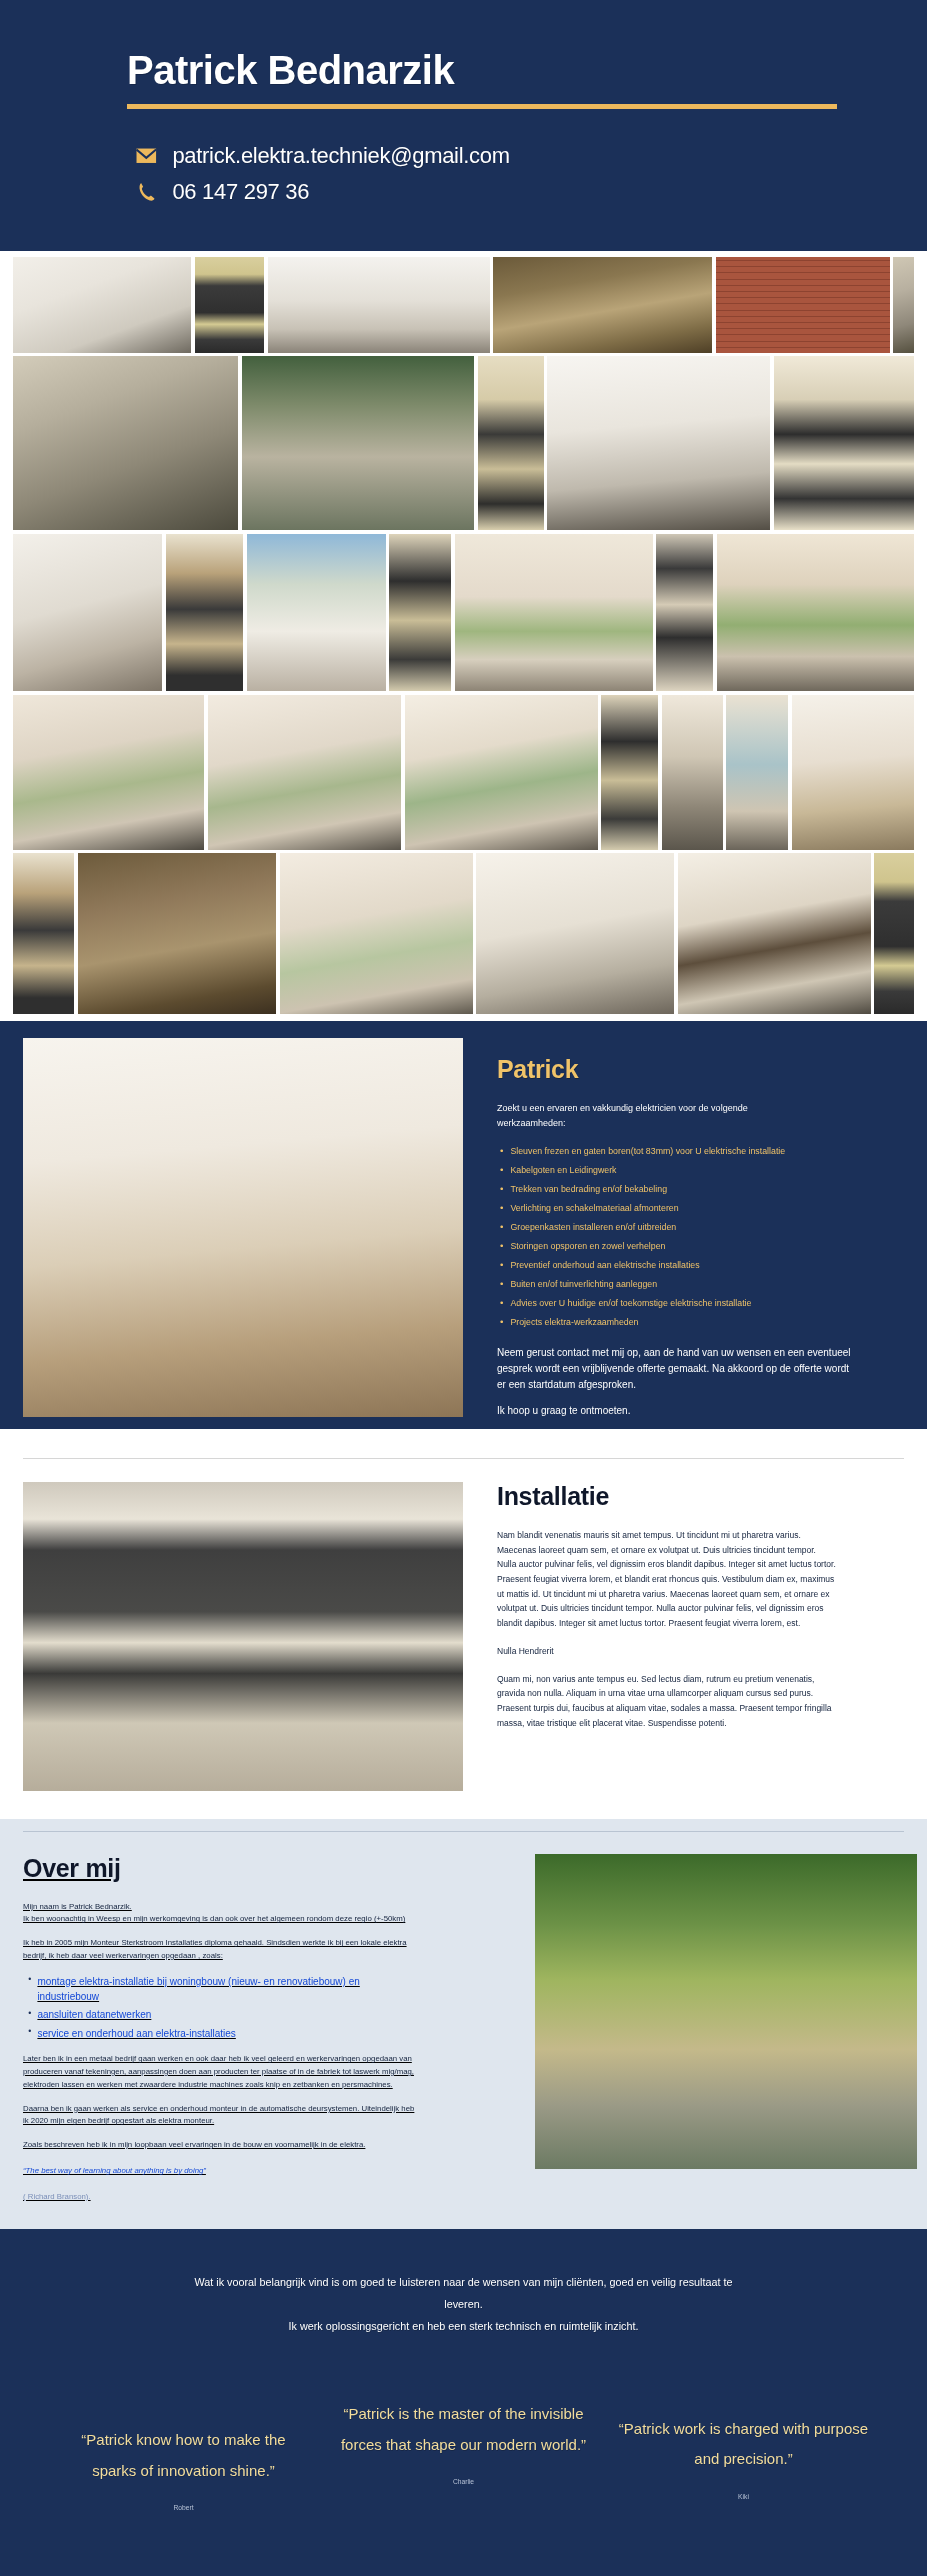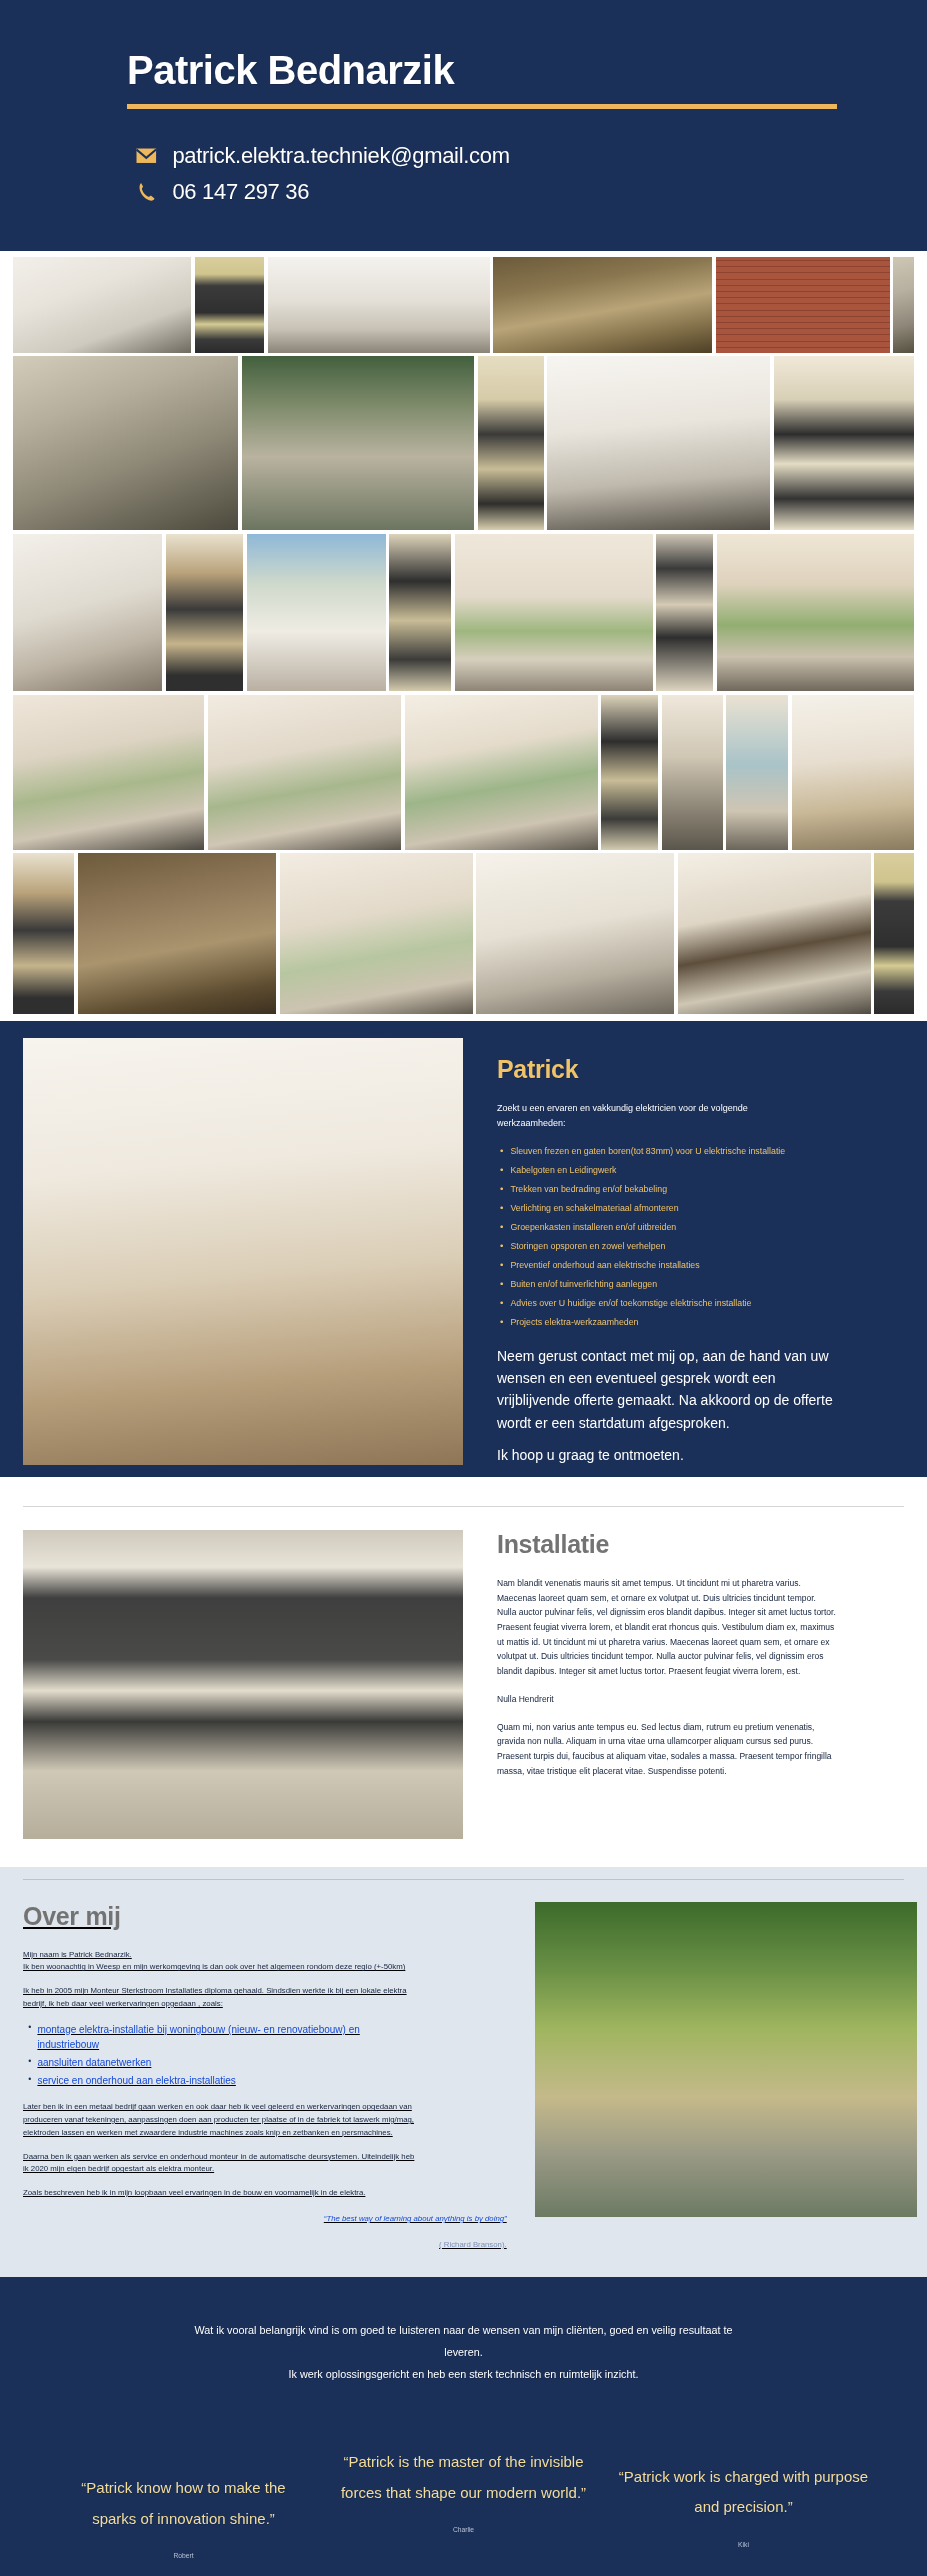--- a/index.html
+++ b/index.html
@@ -169,21 +169,21 @@
   }
   .proj-list li::before {
     content: "•";
     position: absolute;
     left: 3.1px;
     top: -0.5px;
     color: #f0c369;
     font-size: 9.8px;
   }
   .proj-para {
-    font-size: 14px;
+    font-size: 10px;
     line-height: 1.6;
     color: #ffffff;
     margin-bottom: 10.3px;
     max-width: 355px;
   }
 
   
   .installatie-wrap { background: #ffffff; padding-top: 29px; }
   .inst-rule { height: 0.5px; background: #d6d6d6; margin: 0 23px 23px 23px; }
   .installatie {
@@ -198,21 +198,21 @@
     margin-left: 23px;
     background:
       linear-gradient(180deg,#cfc9bd 0%,#e9e4d8 12%,#3f3f3f 22%,#4a4a48 42%,#e3ddcd 52%,#3a3a38 62%,#cfc8b6 78%,#b6ad9b 100%);
   }
   .inst-body {
     flex: 1;
     padding: 0 43px 0 34px;
     color: #10203d;
   }
   .sec-title-blue {
-    color: #737373;
+    color: #0f172a;
     font-size: 25px;
     font-weight: 700;
     letter-spacing: -0.3px;
     margin-bottom: 17.5px;
   }
   .inst-p {
     font-size: 8.5px;
     line-height: 1.72;
     color: #13223d;
     margin-bottom: 13.4px;
@@ -257,21 +257,20 @@
     top: -0.5px;
     color: #1b3059;
     font-size: 8.8px;
   }
   .om-quote {
     color: #1449d6;
     font-style: italic;
     font-size: 7.8px;
     line-height: 1.6;
     margin-top: 13.4px;
-    text-align: right;
   }
   .om-quote-src { color: #7b8fb8; font-style: normal; }
   .om-img {
     width: 382px;
     flex: 0 0 382px;
     height: 315px;
     margin-right: 10.3px;
     background:
       linear-gradient(180deg,#3c6a2a 0%,#6b9146 22%,#9fb55f 40%,#c4b98a 62%,#9a9a86 80%,#6c7a63 100%);
   }

